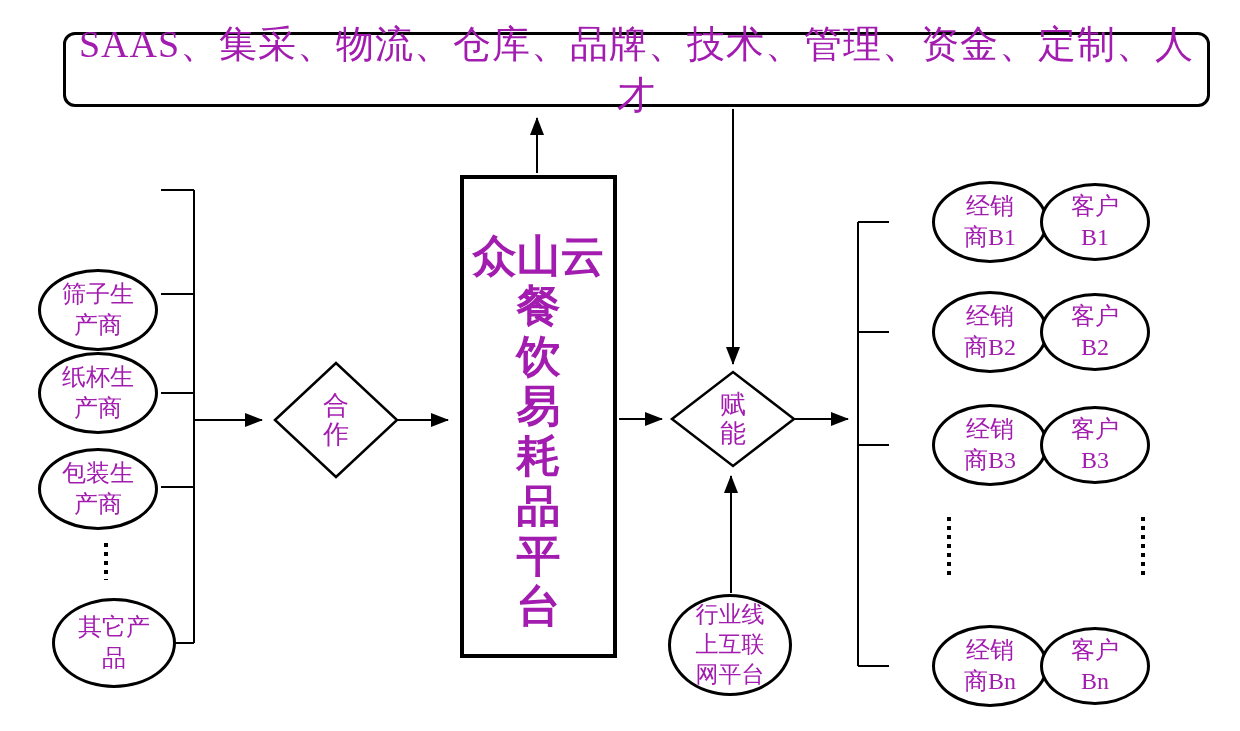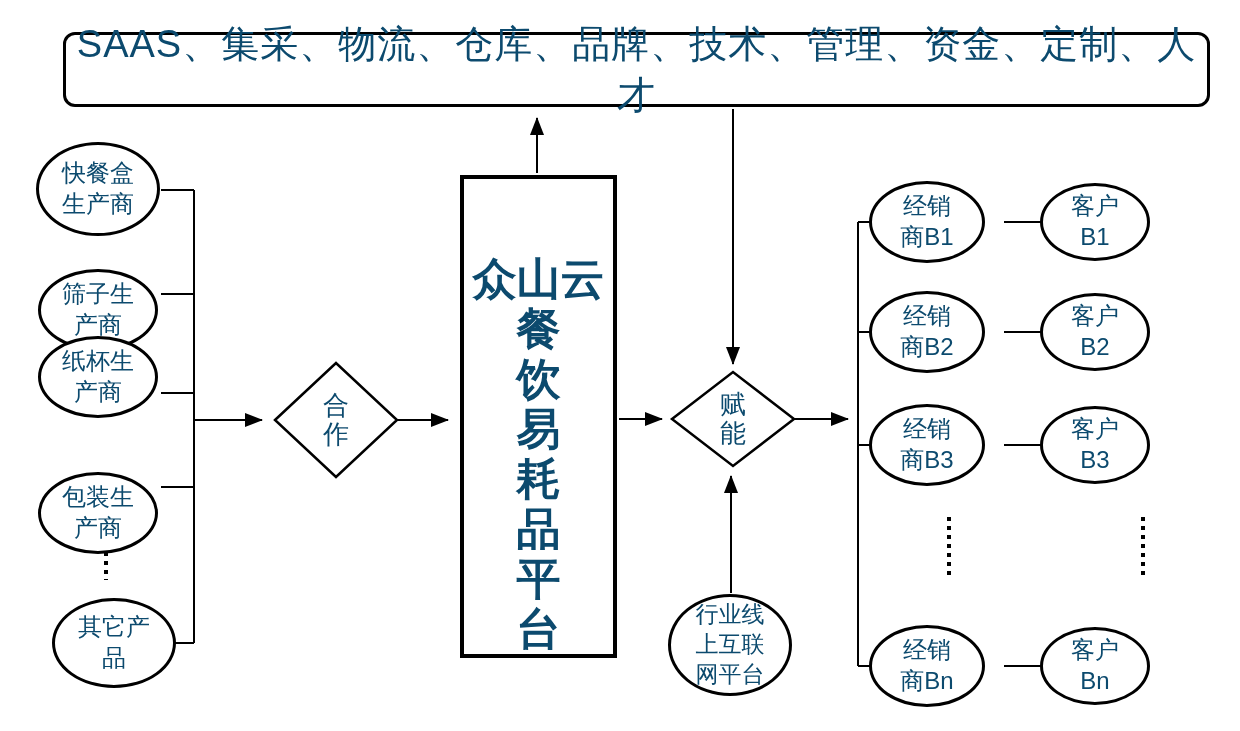--- a/index.html
+++ b/index.html
@@ -1,49 +1,49 @@
 <!DOCTYPE html>
 <html><head>
 <meta charset="utf-8">
 <style>
   html,body{margin:0;padding:0;background:#ffffff;}
   .stage{
     position:relative;width:1240px;height:731px;background:#ffffff;overflow:hidden;
-    font-family:Liberation Sans, sans-serif;color:#0c4a6e;
+    font-family:Liberation Serif, serif;color:#a21caf;
   }
   .wires{position:absolute;left:0;top:0;width:1240px;height:731px;}
   .ln{stroke:#000;stroke-width:2;fill:none;}
   .ln-dot{stroke:#000;stroke-width:4;fill:none;stroke-dasharray:4 5;}
   .dshape{stroke:#000;stroke-width:2.5;fill:#ffffff;}
   .node{position:absolute;display:flex;align-items:center;justify-content:center;
         text-align:center;box-sizing:border-box;background:#ffffff;}
   .pre{white-space:pre-line;}
   .topbox{
     left:63px;top:32px;width:1147px;height:75px;
     border:3px solid #000;border-radius:12px;
     font-size:38px;letter-spacing:1px;
   }
   .ell{border:3px solid #000;border-radius:50%;font-size:24px;line-height:1.28;}
   .s1{left:36px;top:142px;width:124px;height:94px;}
   .s2{left:38px;top:269px;width:120px;height:82px;}
-  .s3{left:38px;top:336px;width:120px;height:82px;}
-  .s4{left:38px;top:472px;width:120px;height:82px;}
+  .s3{left:38px;top:352px;width:120px;height:82px;}
+  .s4{left:38px;top:448px;width:120px;height:82px;}
   .s5{left:52px;top:598px;width:124px;height:90px;}
   .platform{
     left:460px;top:175px;width:157px;height:483px;
-    border:4px solid #000;align-items:flex-end;
+    border:4px solid #000;align-items:center;
     font-size:44px;font-weight:bold;line-height:50px;padding-top:30px;
   }
   .dlabel{position:absolute;width:64px;height:64px;display:flex;align-items:center;
           justify-content:center;text-align:center;font-size:26px;line-height:1.12;
           background:transparent;}
   .coop{left:304px;top:388px;}
   .emp{left:701px;top:387px;}
   .inet{left:668px;top:594px;width:124px;height:102px;font-size:23px;line-height:1.3;text-align:center;}
-  .dist{left:869px;width:116px;height:82px;justify-content:center;}
+  .dist{left:932px;width:116px;height:82px;justify-content:center;}
   .cust{left:1040px;width:110px;height:78px;}
   .r1d{top:181px;} .r2d{top:291px;} .r3d{top:404px;} .r4d{top:625px;}
   .r1c{top:183px;} .r2c{top:293px;} .r3c{top:406px;} .r4c{top:627px;}
 </style>
 </head>
 <body>
 
 <div class="stage">
 
   <svg class="wires" width="1240" height="731" viewBox="0 0 1240 731">
@@ -82,24 +82,20 @@
 
     <line class="ln-dot" x1="106" y1="543" x2="106" y2="580"></line>
     <line class="ln-dot" x1="949" y1="517" x2="949" y2="575"></line>
     <line class="ln-dot" x1="1143" y1="517" x2="1143" y2="575"></line>
   </svg>
 
   <div class="node topbox">
     <span class="pre">SAAS、集采、物流、仓库、品牌、技术、管理、资金、定制、人才</span>
   </div>
 
-  <div class="node ell s1">
-    <span class="pre">快餐盒
-生产商</span>
-  </div>
   <div class="node ell s2">
     <span class="pre">筛子生
 产商</span>
   </div>
   <div class="node ell s3">
     <span class="pre">纸杯生
 产商</span>
   </div>
   <div class="node ell s4">
     <span class="pre">包装生

